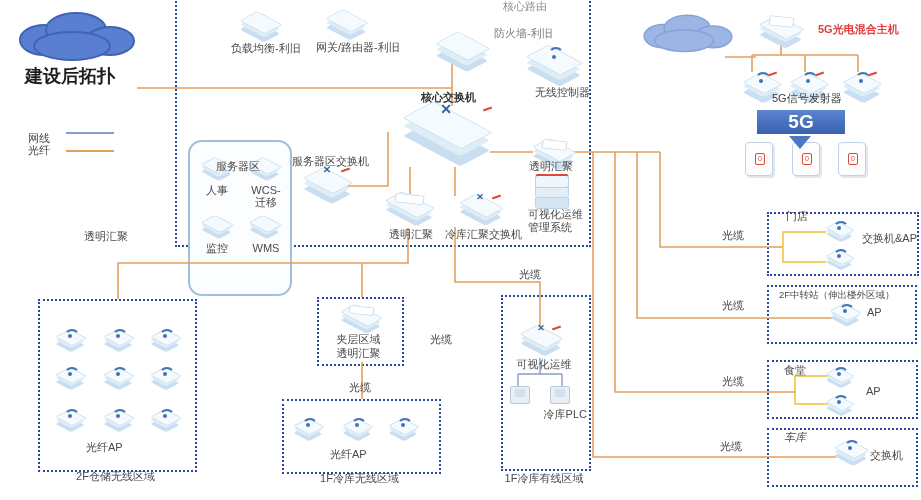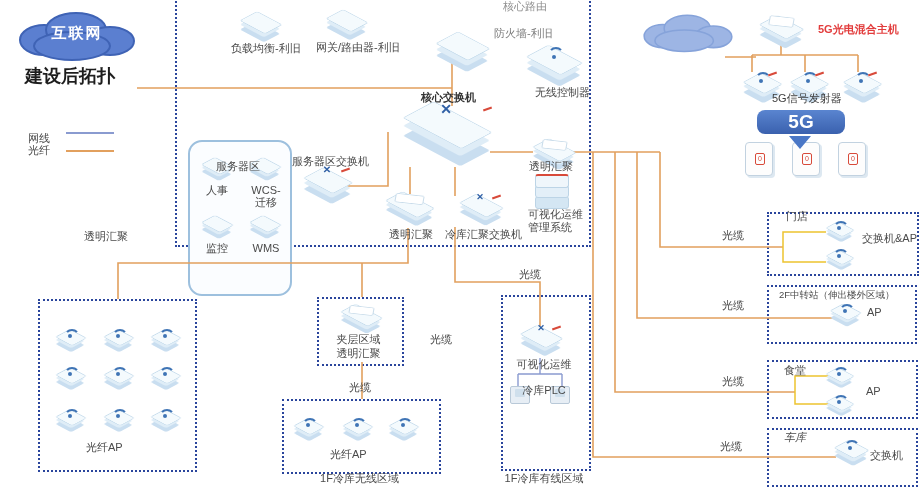--- a/index.html
+++ b/index.html
@@ -34,21 +34,21 @@
   
   .plc{background:#e7eef5;border:1px solid #b9c9d8;border-radius:2px;}
   .plc b{position:absolute;left:20%;top:15%;width:60%;height:45%;background:#cfdfec;border-radius:1px;}
   
   .term{background:#fdfdfd;border:1px solid #c2d2e0;border-radius:4px;box-shadow:2px 2px 0 #dde8f1;}
   .term b{position:absolute;left:50%;top:32%;width:8px;height:10px;margin-left:-4px;border:1px solid #d84a3a;border-radius:2px;color:#d84a3a;font-size:7px;line-height:9px;text-align:center;font-weight:normal;}
   
   .cloud svg{display:block;}
   .cloud span{position:absolute;width:100%;top:16px;text-align:center;color:#fff;font-weight:bold;font-size:15px;letter-spacing:2px;}
   
-  #g5banner{position:absolute;z-index:4;left:757px;top:110px;width:88px;height:24px;background:linear-gradient(#5a85d0,#3a61ae);color:#fff;font-weight:bold;font-size:19px;text-align:center;line-height:24px;border-radius:8px;}
+  #g5banner{position:absolute;z-index:4;left:757px;top:110px;width:88px;height:24px;background:linear-gradient(#5a85d0,#3a61ae);color:#fff;font-weight:bold;font-size:19px;text-align:center;line-height:24px;border-radius:0;}
   #g5arrow{position:absolute;z-index:4;left:789px;top:136px;width:0;height:0;border-left:11px solid transparent;border-right:11px solid transparent;border-top:13px solid #4a77c6;}
   .legend-line{position:absolute;z-index:3;height:2px;width:48px;}
 </style>
 </head>
 <body>
 
 <div id="stage">
 
   <div class="zone core-region"></div>
   <div class="zone round-box" style="left:188px;top:140px;width:100px;height:152px;"></div>
@@ -89,21 +89,20 @@
 
   <div class="cloud" style="left:12px;top:8px;">
     <svg width="130" height="56" viewBox="0 0 130 56">
         <g fill="#5b7fd0" stroke="#3f63b5" stroke-width="2">
       <ellipse cx="32" cy="32" rx="24" ry="15"></ellipse>
           <ellipse cx="64" cy="22" rx="30" ry="17"></ellipse>
       <ellipse cx="98" cy="33" rx="24" ry="14"></ellipse>
           <ellipse cx="60" cy="38" rx="38" ry="14"></ellipse>
         </g>
       </svg>
-    <span>互联网</span>
   </div>
   <div class="cloud" style="left:638px;top:10px;z-index:2;">
     <svg width="100" height="46" viewBox="0 0 130 56">
         <g fill="#9db5e4" stroke="#86a3da" stroke-width="2">
       <ellipse cx="32" cy="32" rx="24" ry="15"></ellipse>
           <ellipse cx="64" cy="22" rx="30" ry="17"></ellipse>
       <ellipse cx="98" cy="33" rx="24" ry="14"></ellipse>
           <ellipse cx="60" cy="38" rx="38" ry="14"></ellipse>
         </g>
       </svg>
@@ -406,29 +405,30 @@
   <div class="lbl" style="left:389px;top:228px;">透明汇聚</div>
   <div class="lbl" style="left:445px;top:228px;">冷库汇聚交换机</div>
   <div class="lbl" style="left:529px;top:160px;">透明汇聚</div>
   <div class="lbl" style="left:528px;top:208px;">可视化运维</div>
   <div class="lbl" style="left:528px;top:221px;">管理系统</div>
 
   <div class="lbl" style="left:818px;top:23px;color:#e23c3c;font-weight:bold;">5G光电混合主机</div>
   <div class="lbl" style="left:772px;top:92px;color:#3c3c3c;">5G信号发射器</div>
 
   <div class="lbl" style="left:86px;top:441px;">光纤AP</div>
+  <div class="lbl c" style="left:38px;top:470px;width:155px;">2F仓储无线区域</div>
   <div class="lbl c" style="left:317px;top:333px;width:83px;">夹层区域</div>
   <div class="lbl c" style="left:317px;top:347px;width:83px;">透明汇聚</div>
   <div class="lbl" style="left:349px;top:381px;">光缆</div>
   <div class="lbl" style="left:430px;top:333px;">光缆</div>
   <div class="lbl" style="left:519px;top:268px;">光缆</div>
   <div class="lbl" style="left:330px;top:448px;">光纤AP</div>
   <div class="lbl c" style="left:282px;top:472px;width:155px;">1F冷库无线区域</div>
   <div class="lbl c" style="left:501px;top:358px;width:86px;">可视化运维</div>
-  <div class="lbl c" style="left:501px;top:384px;width:86px;">冷库PLC</div>
+  <div class="lbl c" style="left:501px;top:408px;width:86px;text-align:right;">冷库PLC</div>
   <div class="lbl c" style="left:496px;top:472px;width:96px;">1F冷库有线区域</div>
 
   <div class="lbl" style="left:722px;top:229px;">光缆</div>
   <div class="lbl" style="left:722px;top:299px;">光缆</div>
   <div class="lbl" style="left:722px;top:375px;">光缆</div>
   <div class="lbl" style="left:720px;top:440px;">光缆</div>
 
   <div class="lbl" style="left:786px;top:210px;">门店</div>
   <div class="lbl" style="left:862px;top:232px;">交换机&amp;AP</div>
   <div class="lbl" style="left:779px;top:288px;font-size:9.5px;">2F中转站（伸出楼外区域）</div>

